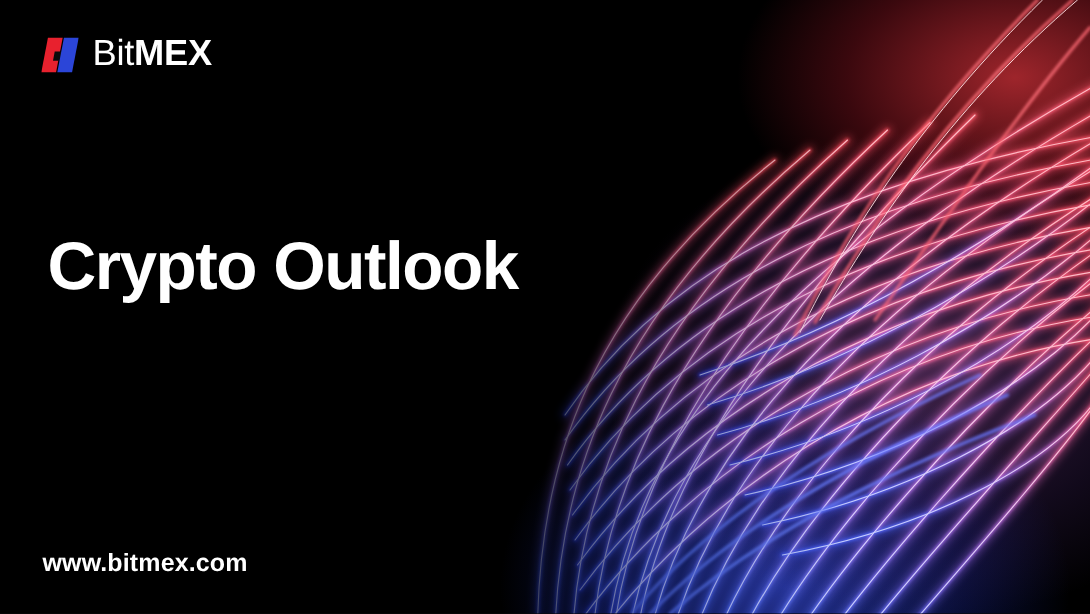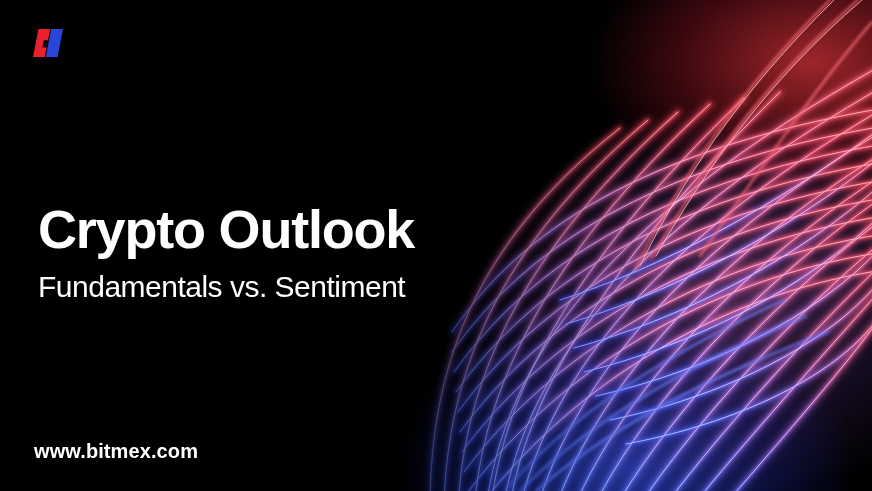--- a/index.html
+++ b/index.html
@@ -70,21 +70,20 @@
   }
   .logo-word .lw-light { font-weight: 300; }
   .logo-word .lw-bold  { font-weight: 700; }
 
   
   .headline-block {
     position: absolute;
     left: 38px;
     top: 186px;
     width: 520px;
-    margin-top: 16px;
   }
   .headline {
     margin: 0;
     font-size: 54px;
     font-weight: 700;
     line-height: 1.02;
     letter-spacing: -1.2px;
     color: #ffffff;
     white-space: nowrap;
   }
@@ -248,22 +247,24 @@
   </div>
 
   <div class="glow-wash"></div>
 
   <div class="logo-lockup">
     <svg class="logo-mark" viewBox="0 0 30 28" xmlns="http://www.w3.org/2000/svg" aria-hidden="true">
       <polygon points="5.4,0 17.2,0 11.8,28 0,28" fill="#e8212e"></polygon>
       <polygon points="10.8,11.2 18.0,11.2 16.6,18.6 9.4,18.6" fill="#0b0b0b"></polygon>
       <polygon points="18.2,0 30,0 24.6,28 12.8,28" fill="#2b45d8"></polygon>
     </svg>
+    <div class="logo-word">
+      <span class="lw-light">Bit</span><span class="lw-bold">MEX</span>
+    </div>
   </div>
 
   <div class="headline-block">
     <h1 class="headline">Crypto Outlook</h1>
-    <p class="subheadline">Fundamentals vs. Sentiment</p>
   </div>
 
   <div class="site-url">www.bitmex.com</div>
 
 </div>
 
 </body></html>

